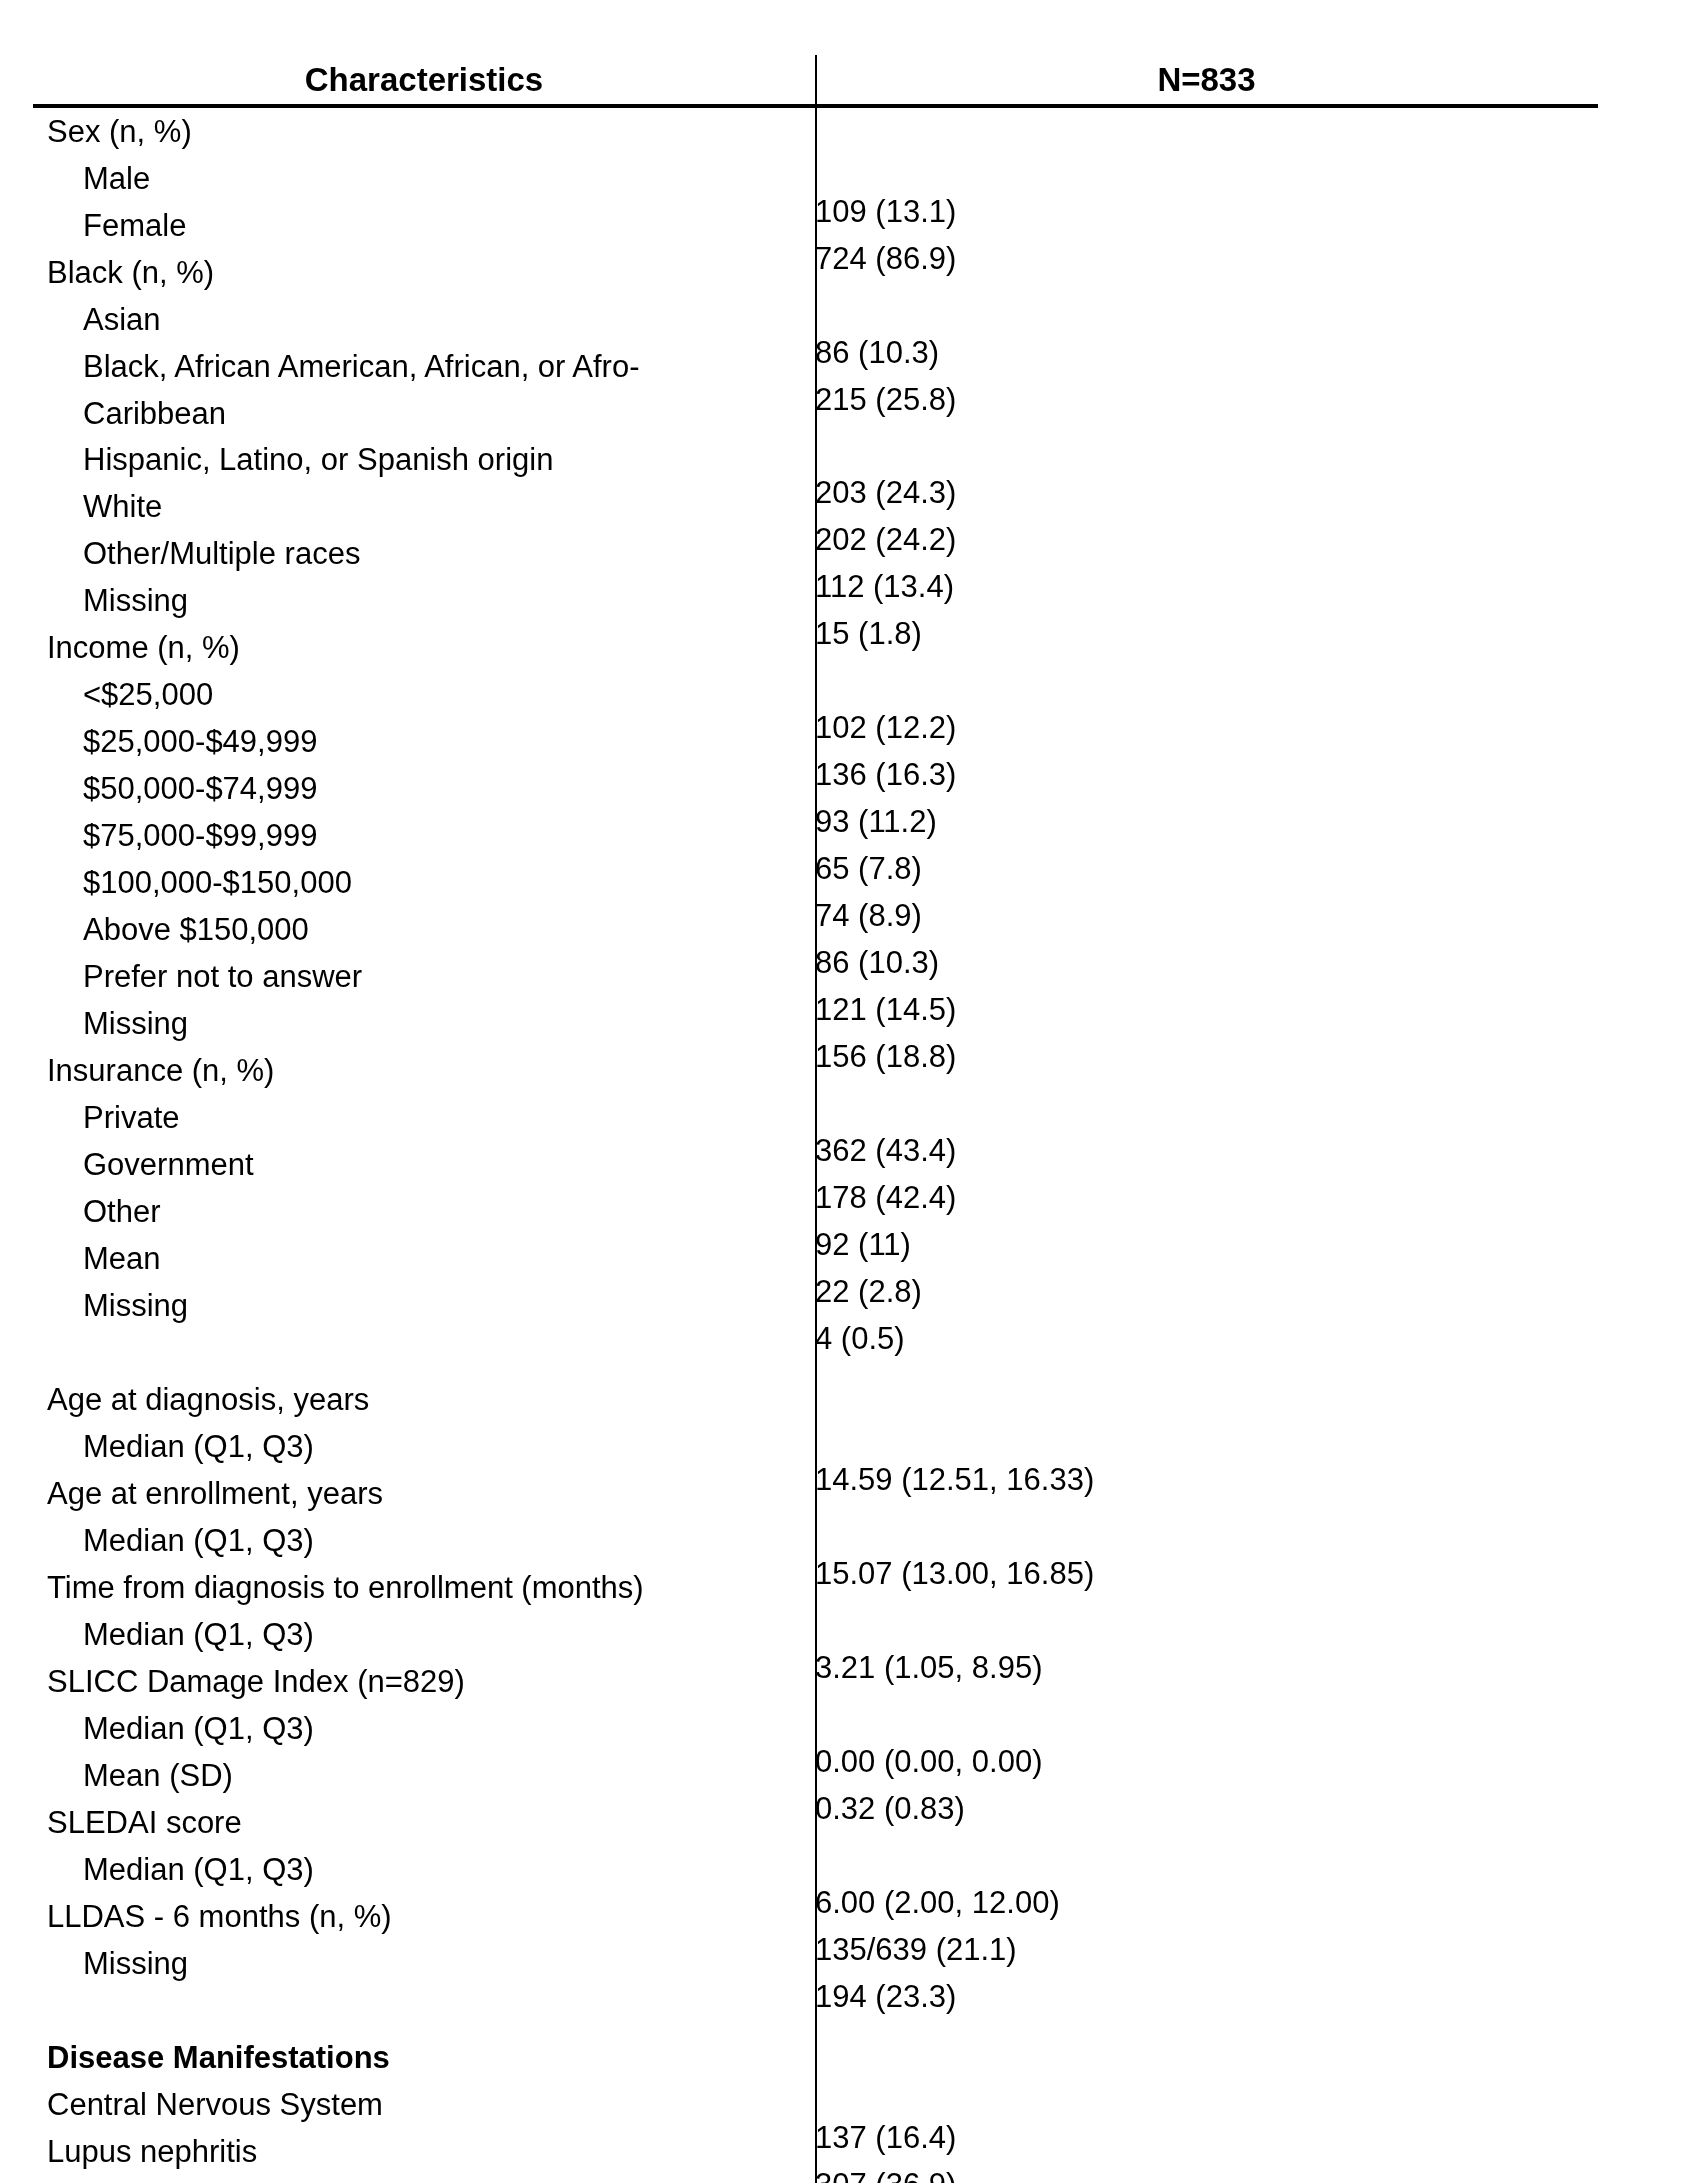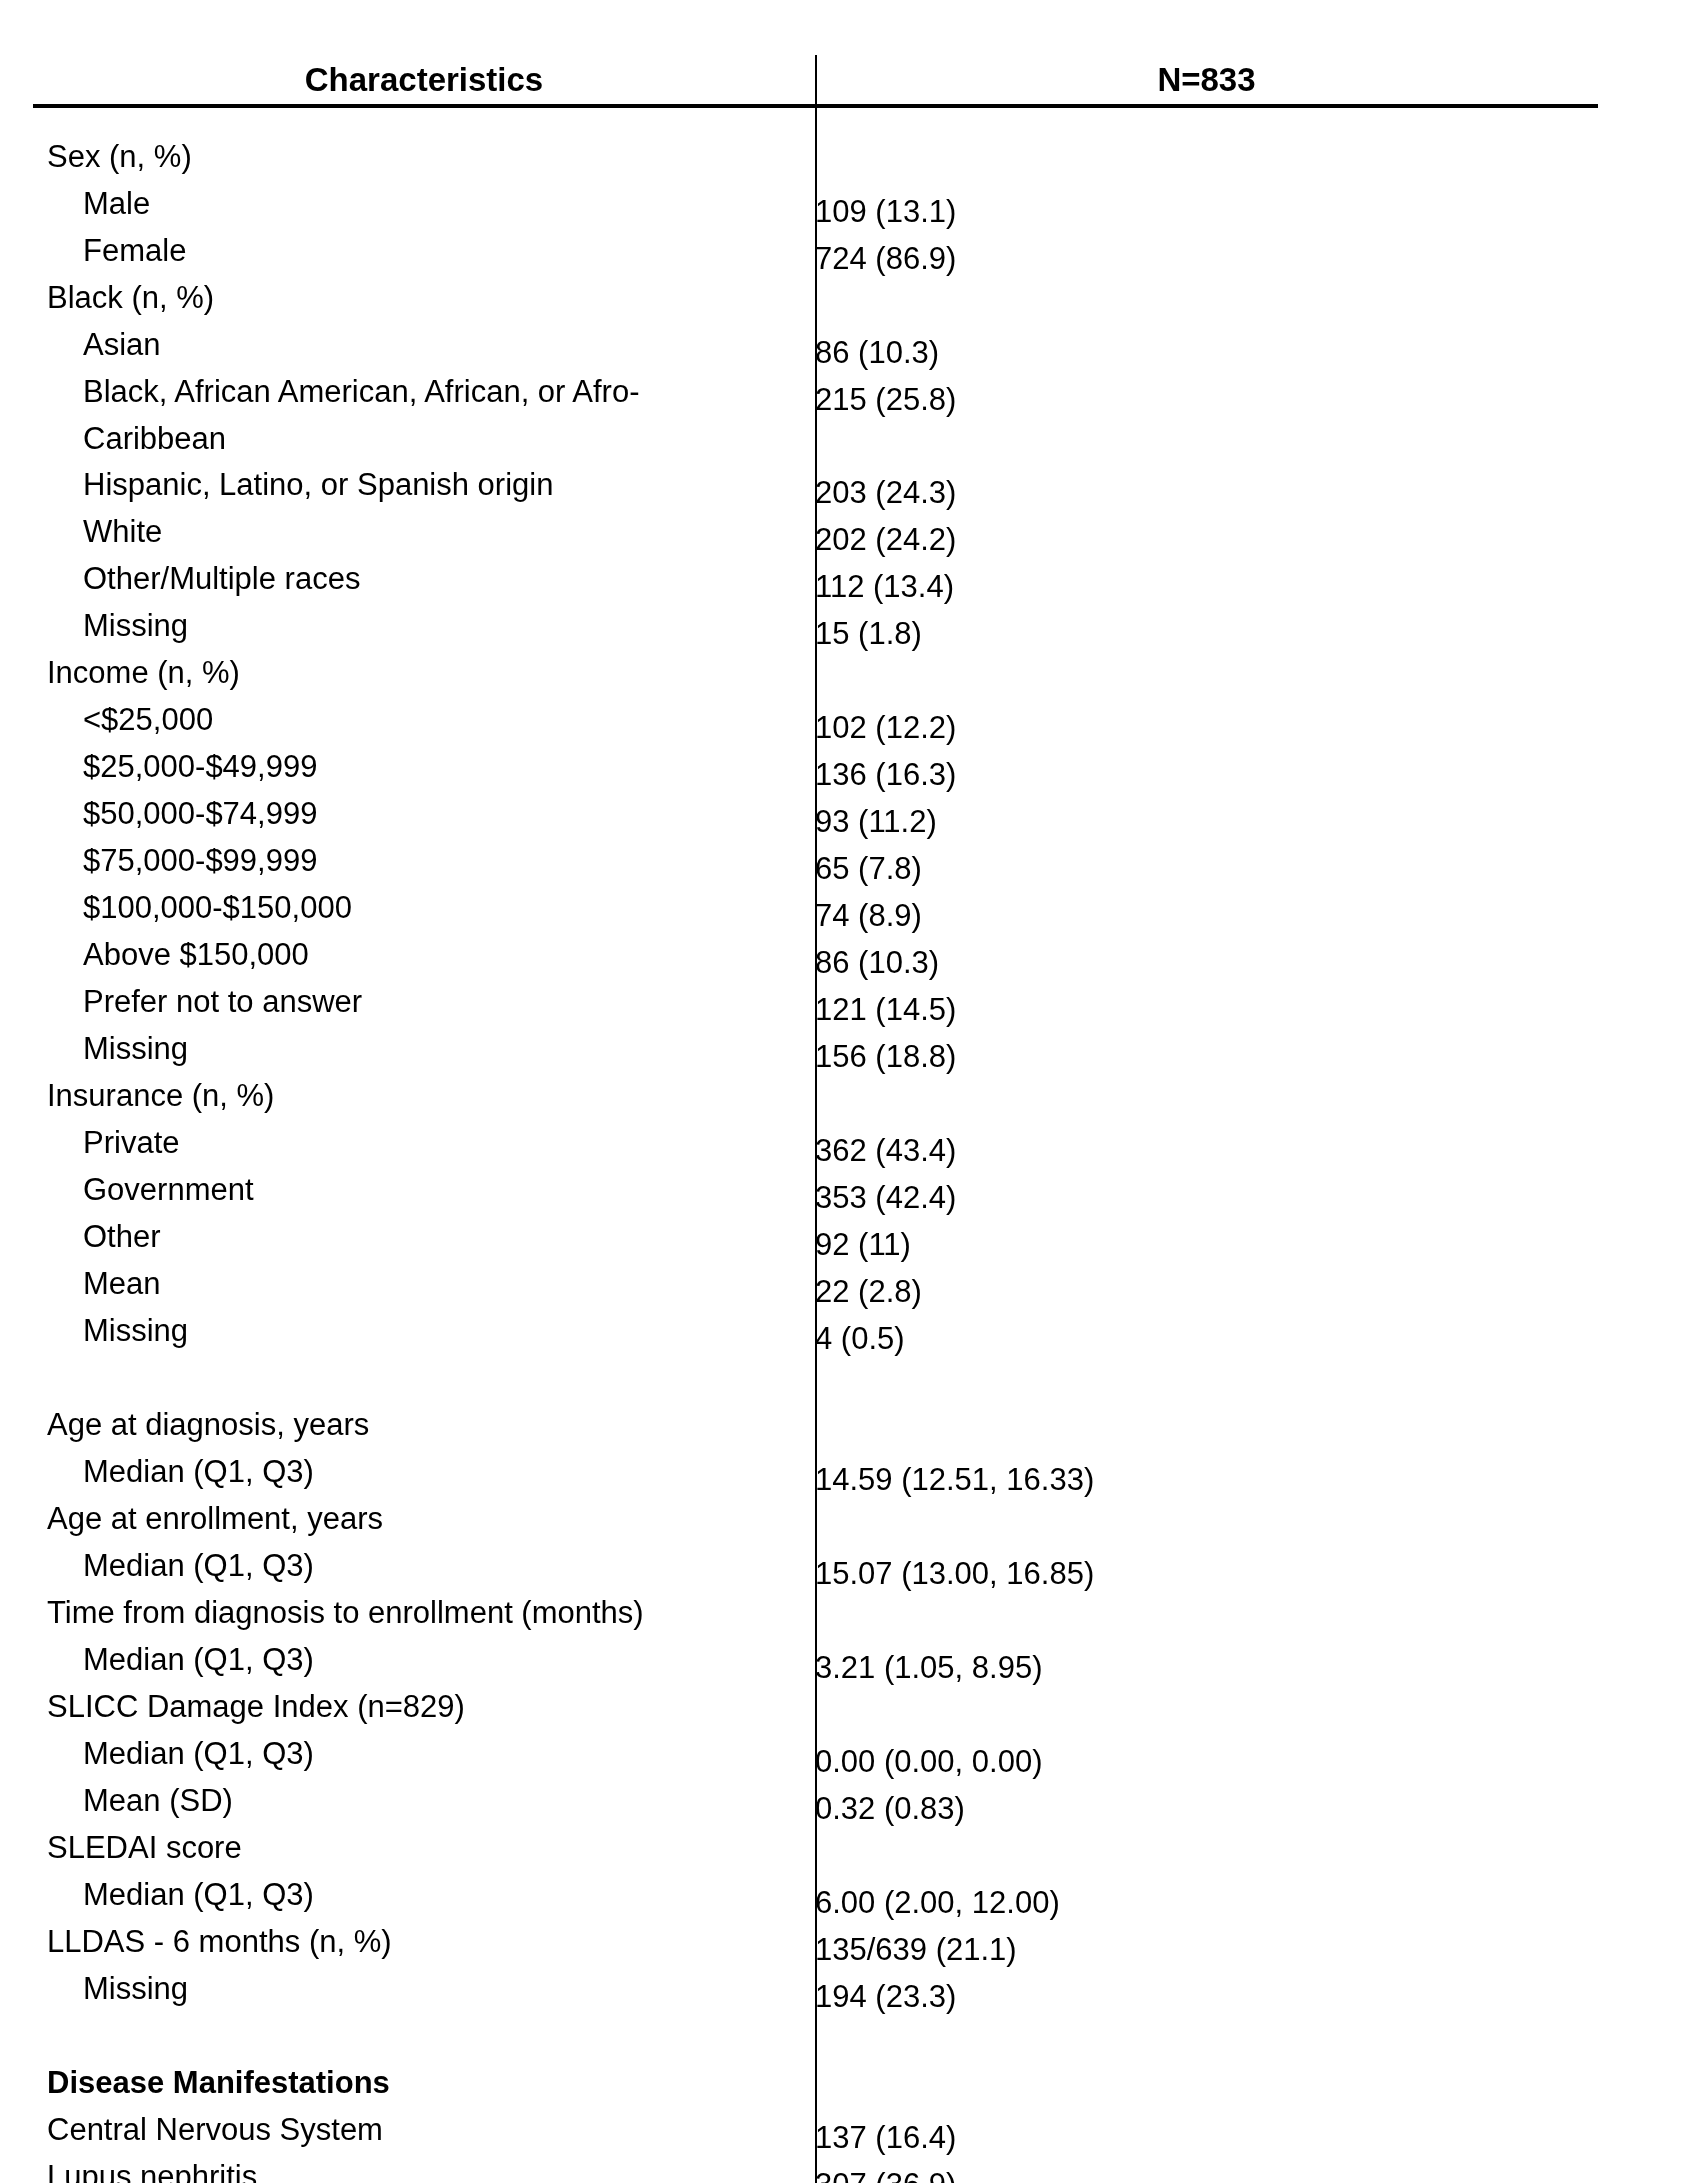--- a/index.html
+++ b/index.html
@@ -31,21 +31,21 @@
     font-size: 33px; font-weight: 700; line-height: 49px;
   }
   .th-left  { width: 782px; }
   .th-right { width: 783px; }
   .rule { width: 100%; height: 3.9px; background: #000000; }
   .row { display: flex; }
   .row-h  { height: 47px; }
   .row-2h { height: 93px; }
   .spacer { height: 47px; }
   .cell { font-size: 31px; line-height: 47px; }
-  .lbl { width: 782px; padding-left: 14px; margin-top: 25px; }
+  .lbl { width: 782px; padding-left: 14px; }
   .lbl.ind { padding-left: 50px; }
   .lbl.bold { font-weight: 700; }
   .val { width: 783px; text-align: left; margin-top: 33px; }
 </style>
 </head>
 <body>
 
 <div class="page">
   <div class="table">
     <div class="col-divider"></div>
@@ -137,21 +137,21 @@
         <div class="row row-h">
           <div class="cell lbl">Insurance (n, %)</div>
           <div class="cell val"></div>
         </div>
         <div class="row row-h">
           <div class="cell lbl ind">Private</div>
           <div class="cell val">362 (43.4)</div>
         </div>
         <div class="row row-h">
           <div class="cell lbl ind">Government</div>
-          <div class="cell val">353 (42.4)</div>
+          <div class="cell val">178 (42.4)</div>
         </div>
         <div class="row row-h">
           <div class="cell lbl ind">Other</div>
           <div class="cell val">92 (11)</div>
         </div>
         <div class="row row-h">
           <div class="cell lbl ind">Mean</div>
           <div class="cell val">22 (2.8)</div>
         </div>
         <div class="row row-h">

